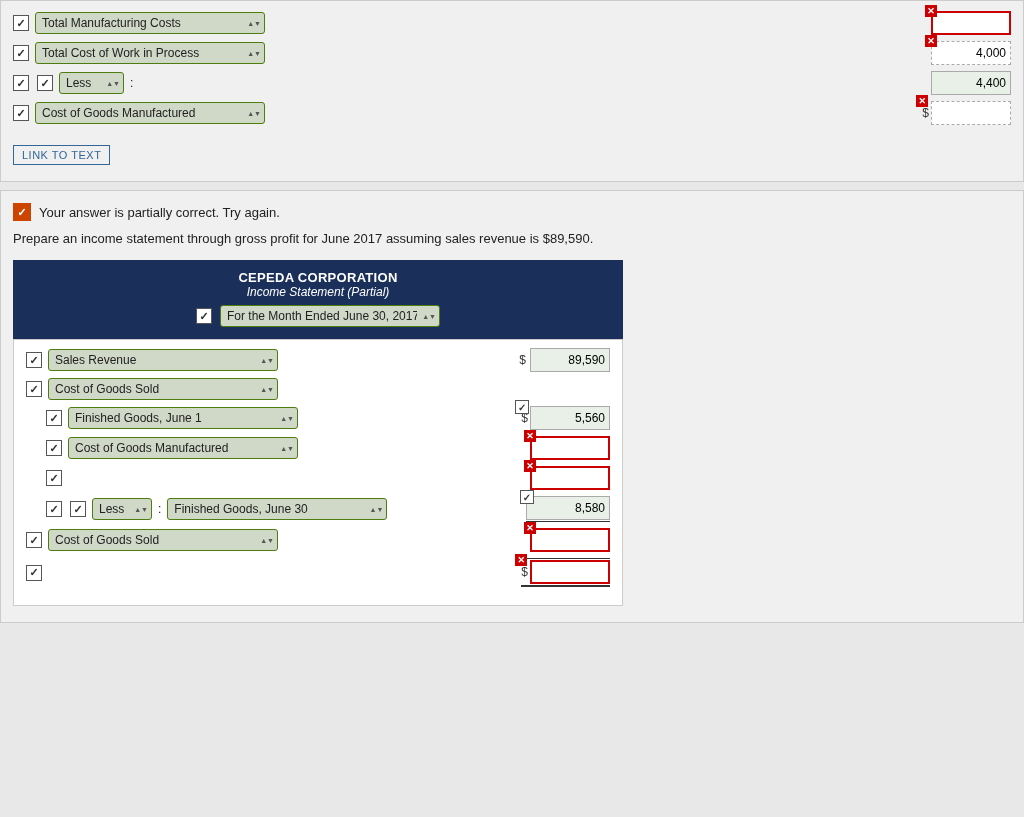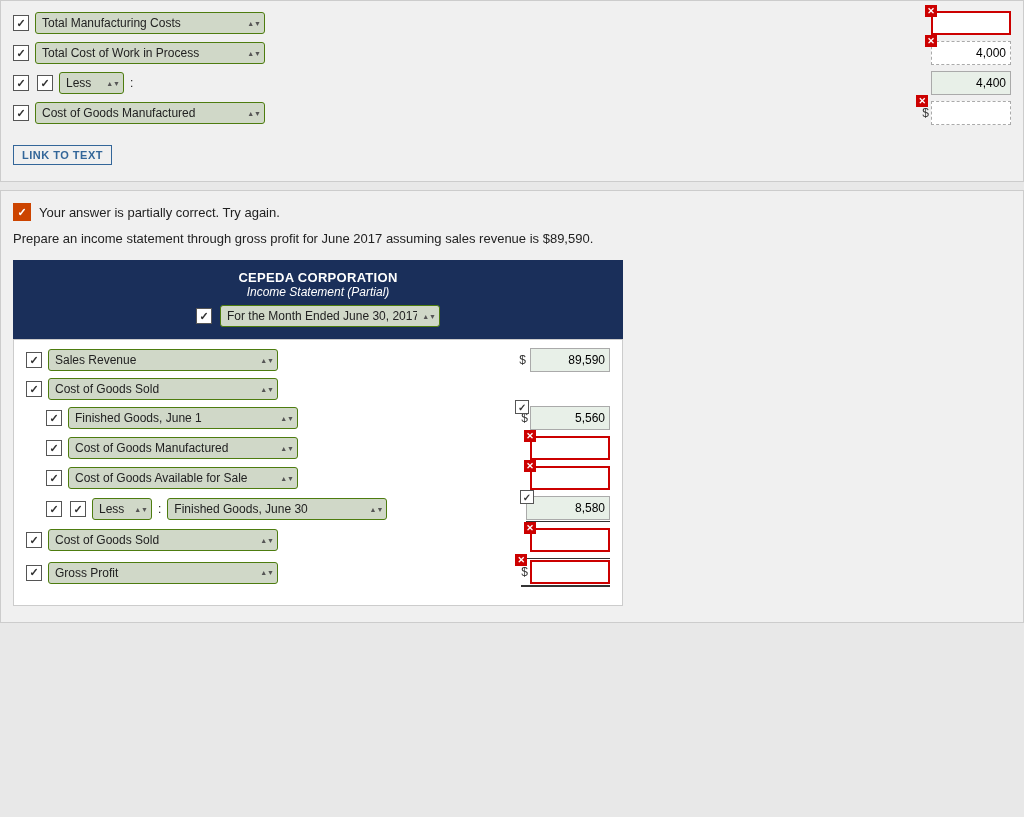--- a/index.html
+++ b/index.html
@@ -149,21 +149,21 @@
       text-align: right;
       height: 24px;
       width: 80px;
     }
 
     .link-to-text-btn {
       display: inline-block;
       border: 1px solid #336699;
       color: #336699;
       font-size: 11px;
-      font-weight: bold;
+      font-weight: normal;
       padding: 3px 8px;
       cursor: pointer;
       background: #f0f0f0;
       letter-spacing: 0.5px;
       margin-top: 8px;
     }
 
     .partial-correct-banner {
       display: flex;
       align-items: center;
@@ -369,25 +369,20 @@
         <div style="display:flex;align-items:center;gap:2px;">
           <div class="input-error-wrapper">
             <div class="error-x">✕</div>
             <input type="text" class="input-box error" style="width: 80px;" value="">
           </div>
         </div>
       </div>
 
       <div class="row" style="padding-left:20px;">
         <div class="checkbox checked"></div>
-        <div class="select-wrapper">
-          <select class="select-box" style="width:230px;">
-            <option>Cost of Goods Available for Sale</option>
-          </select>
-        </div>
         <div class="spacer"></div>
         <div style="display:flex;align-items:center;gap:2px;">
           <div class="input-error-wrapper">
             <div class="error-x">✕</div>
             <input type="text" class="input-box error" style="width: 80px;" value="">
           </div>
         </div>
       </div>
 
       <div class="row" style="padding-left:20px;">
@@ -424,25 +419,20 @@
         <div style="display:flex;align-items:center;gap:2px;">
           <div class="input-error-wrapper">
             <div class="error-x">✕</div>
             <input type="text" class="input-box error" style="width: 80px;" value="">
           </div>
         </div>
       </div>
 
       <div class="row">
         <div class="checkbox checked"></div>
-        <div class="select-wrapper">
-          <select class="select-box label-select">
-            <option>Gross Profit</option>
-          </select>
-        </div>
         <div class="spacer"></div>
         <div style="display:flex;align-items:center;gap:2px;border-top:1px solid #333;border-bottom:2px solid #333;padding:1px 0;">
           <div class="input-error-wrapper">
             <div class="error-x">✕</div>
             <span class="dollar-sign">$</span>
             <input type="text" class="input-box error" style="width: 80px;" value="">
           </div>
         </div>
       </div>
 

